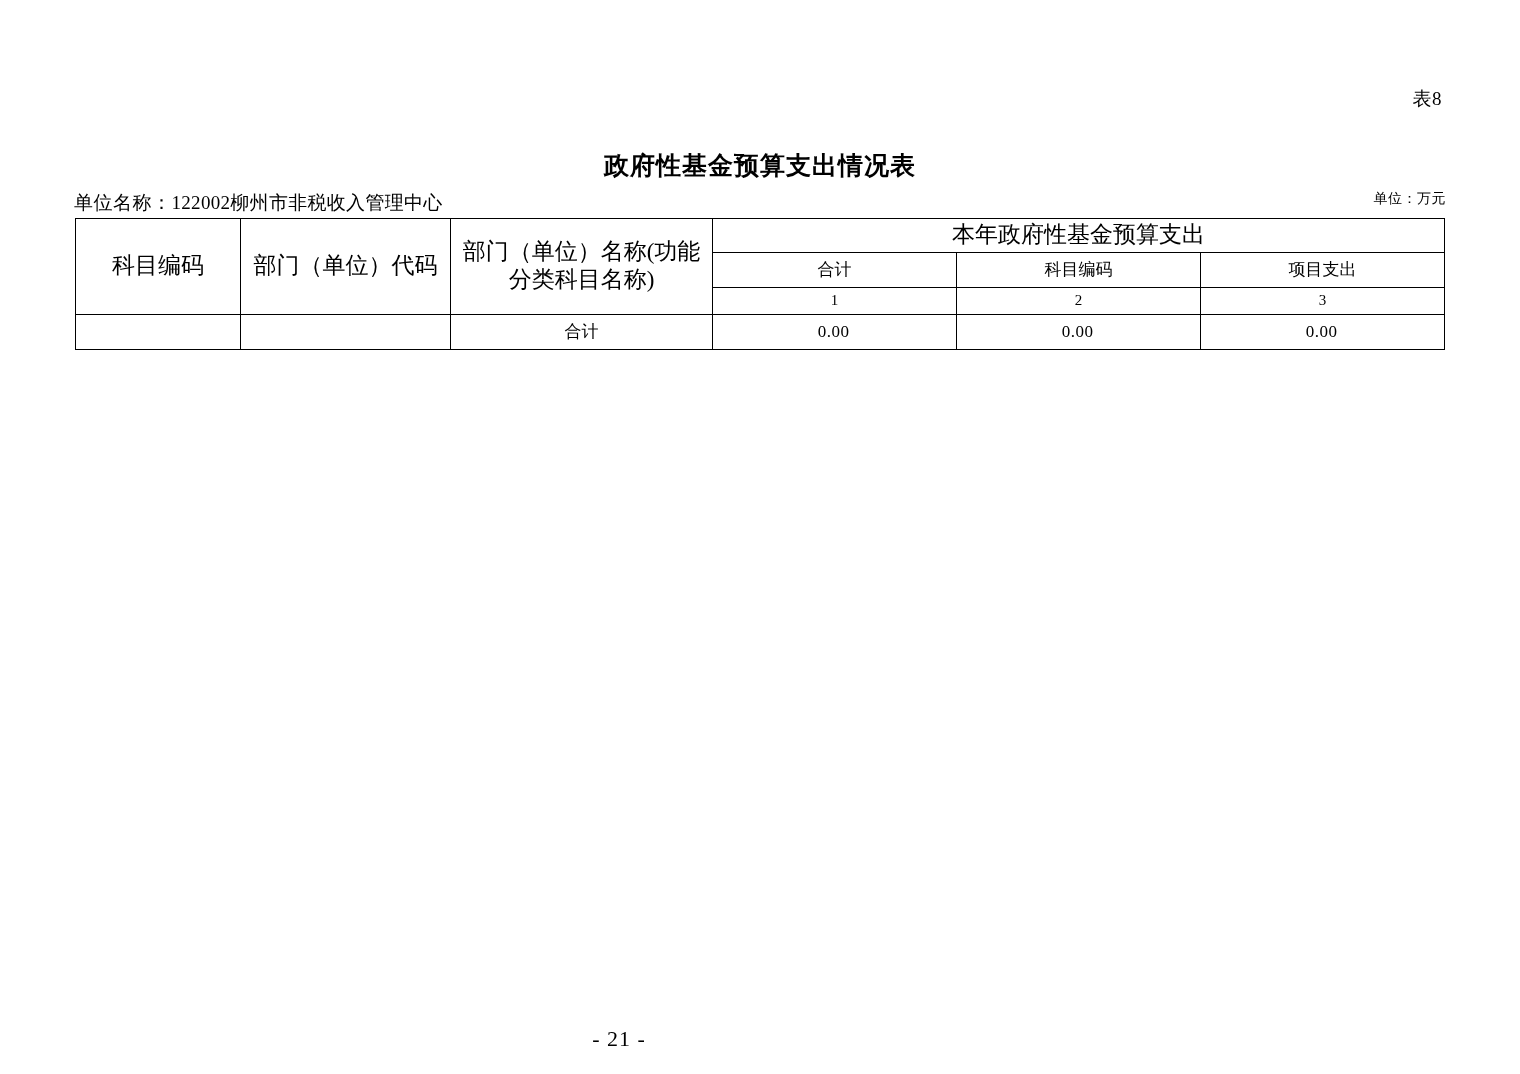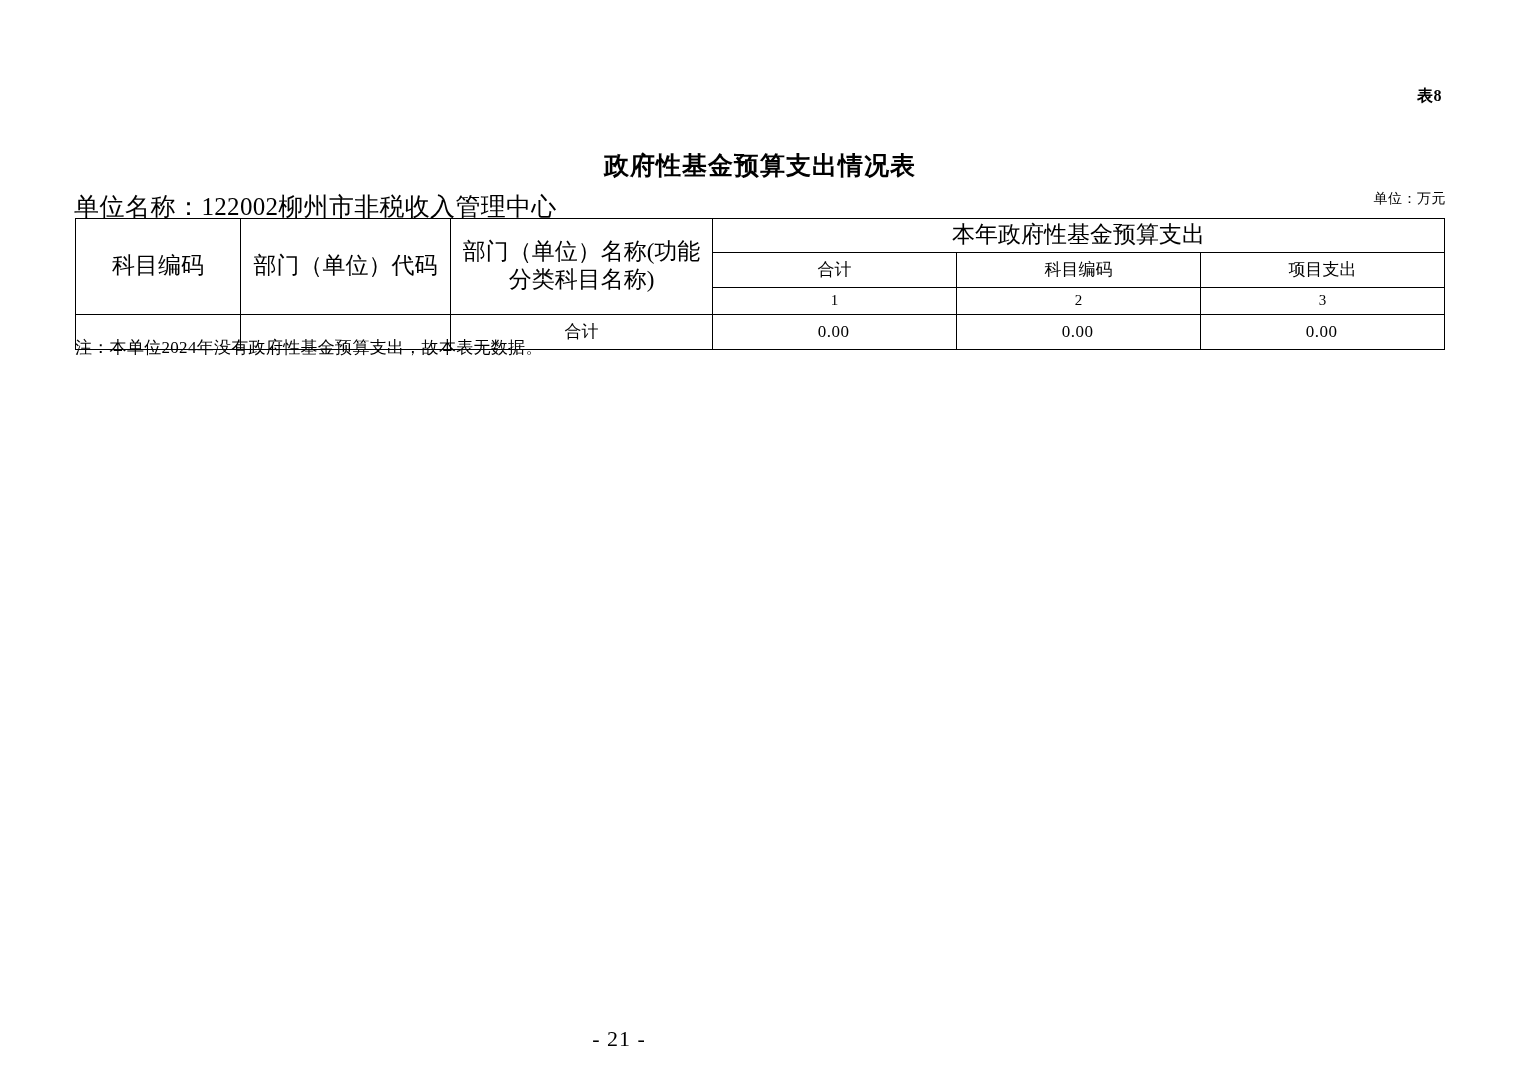--- a/index.html
+++ b/index.html
@@ -18,24 +18,23 @@
   .page {
     position: relative;
     width: 1520px;
     height: 1074px;
     box-sizing: border-box;
   }
   .sheet-no {
     position: absolute;
     top: 86px;
     right: 78px;
-    font-size: 16px;
+    font-size: 19px;
     font-family: "Liberation Serif", "DejaVu Serif", serif;
     letter-spacing: 0.5px;
-    font-weight: bold;
   }
   .doc-title {
     position: absolute;
     top: 149px;
     left: 0;
     width: 1520px;
     text-align: center;
     font-size: 25px;
     font-weight: bold;
     letter-spacing: 1px;
@@ -45,21 +44,21 @@
     position: absolute;
     top: 190px;
     left: 74px;
     width: 1372px;
     height: 26px;
   }
   .unit-name {
     position: absolute;
     left: 0;
     top: 0;
-    font-size: 25px;
+    font-size: 19px;
     white-space: nowrap;
   }
   .unit-name .label {
     letter-spacing: 0.5px;
   }
   .unit-name .value {
     letter-spacing: 0.3px;
   }
   .unit-measure {
     position: absolute;
@@ -166,17 +165,16 @@
         <td></td>
         <td></td>
         <td>合计</td>
         <td class="amount">0.00</td>
         <td class="amount">0.00</td>
         <td class="amount">0.00</td>
       </tr>
     </tbody>
   </table>
 
-  <div class="note">注：本单位2024年没有政府性基金预算支出，故本表无数据。</div>
 
   <div class="page-number">- 21 -</div>
 
 </div>
 
 </body></html>

